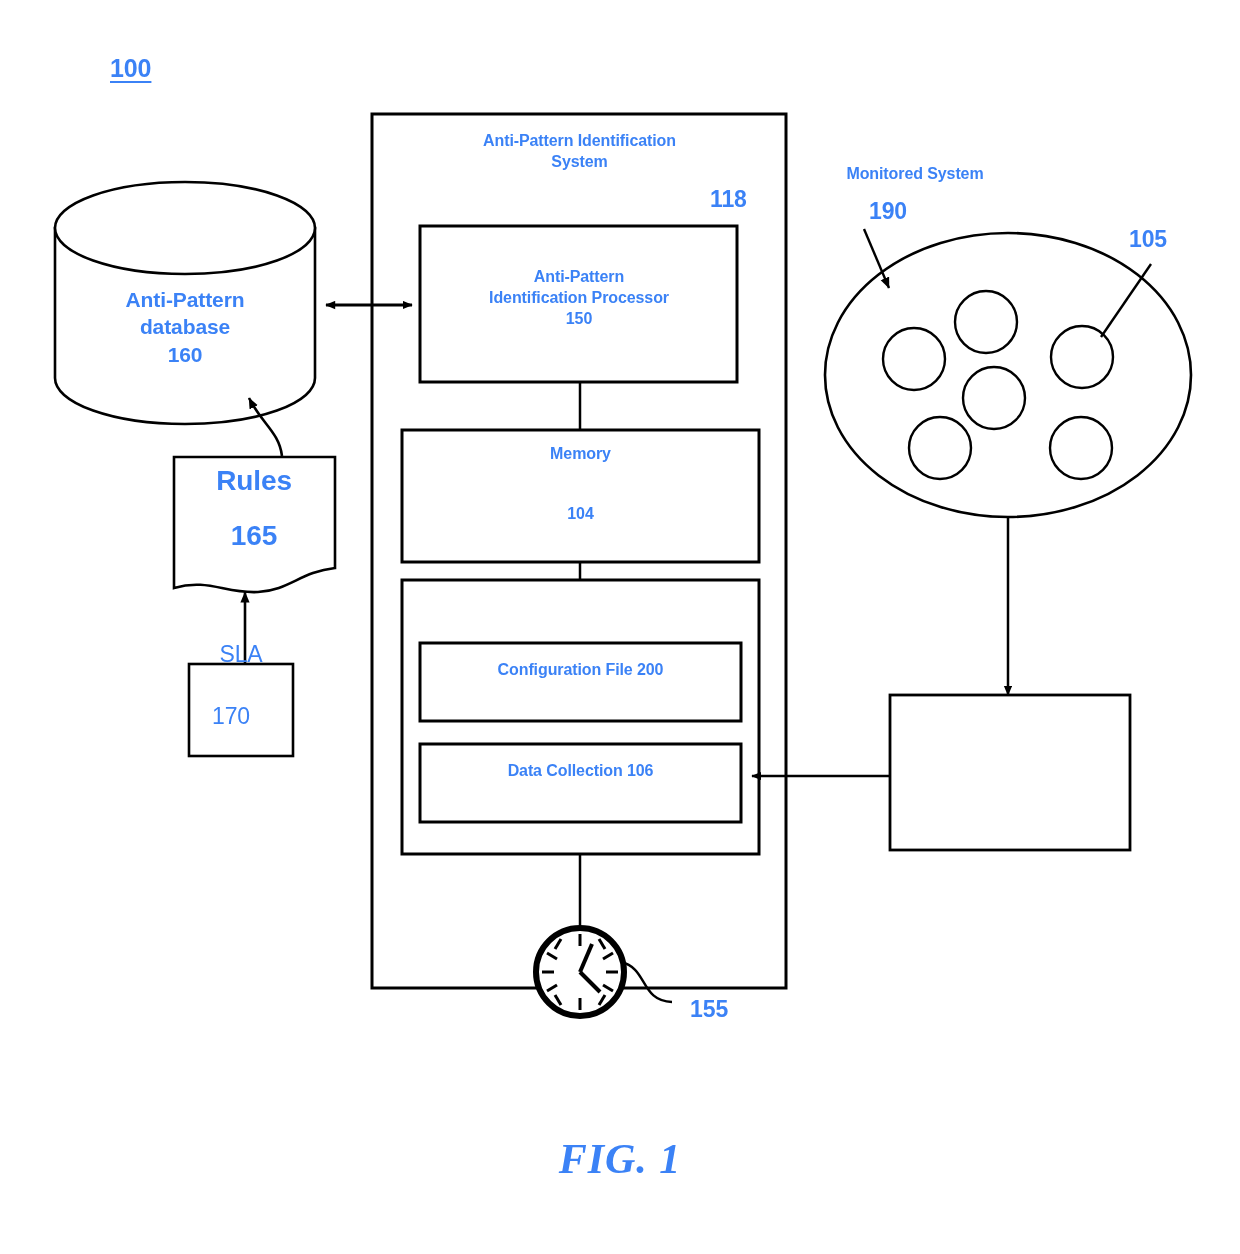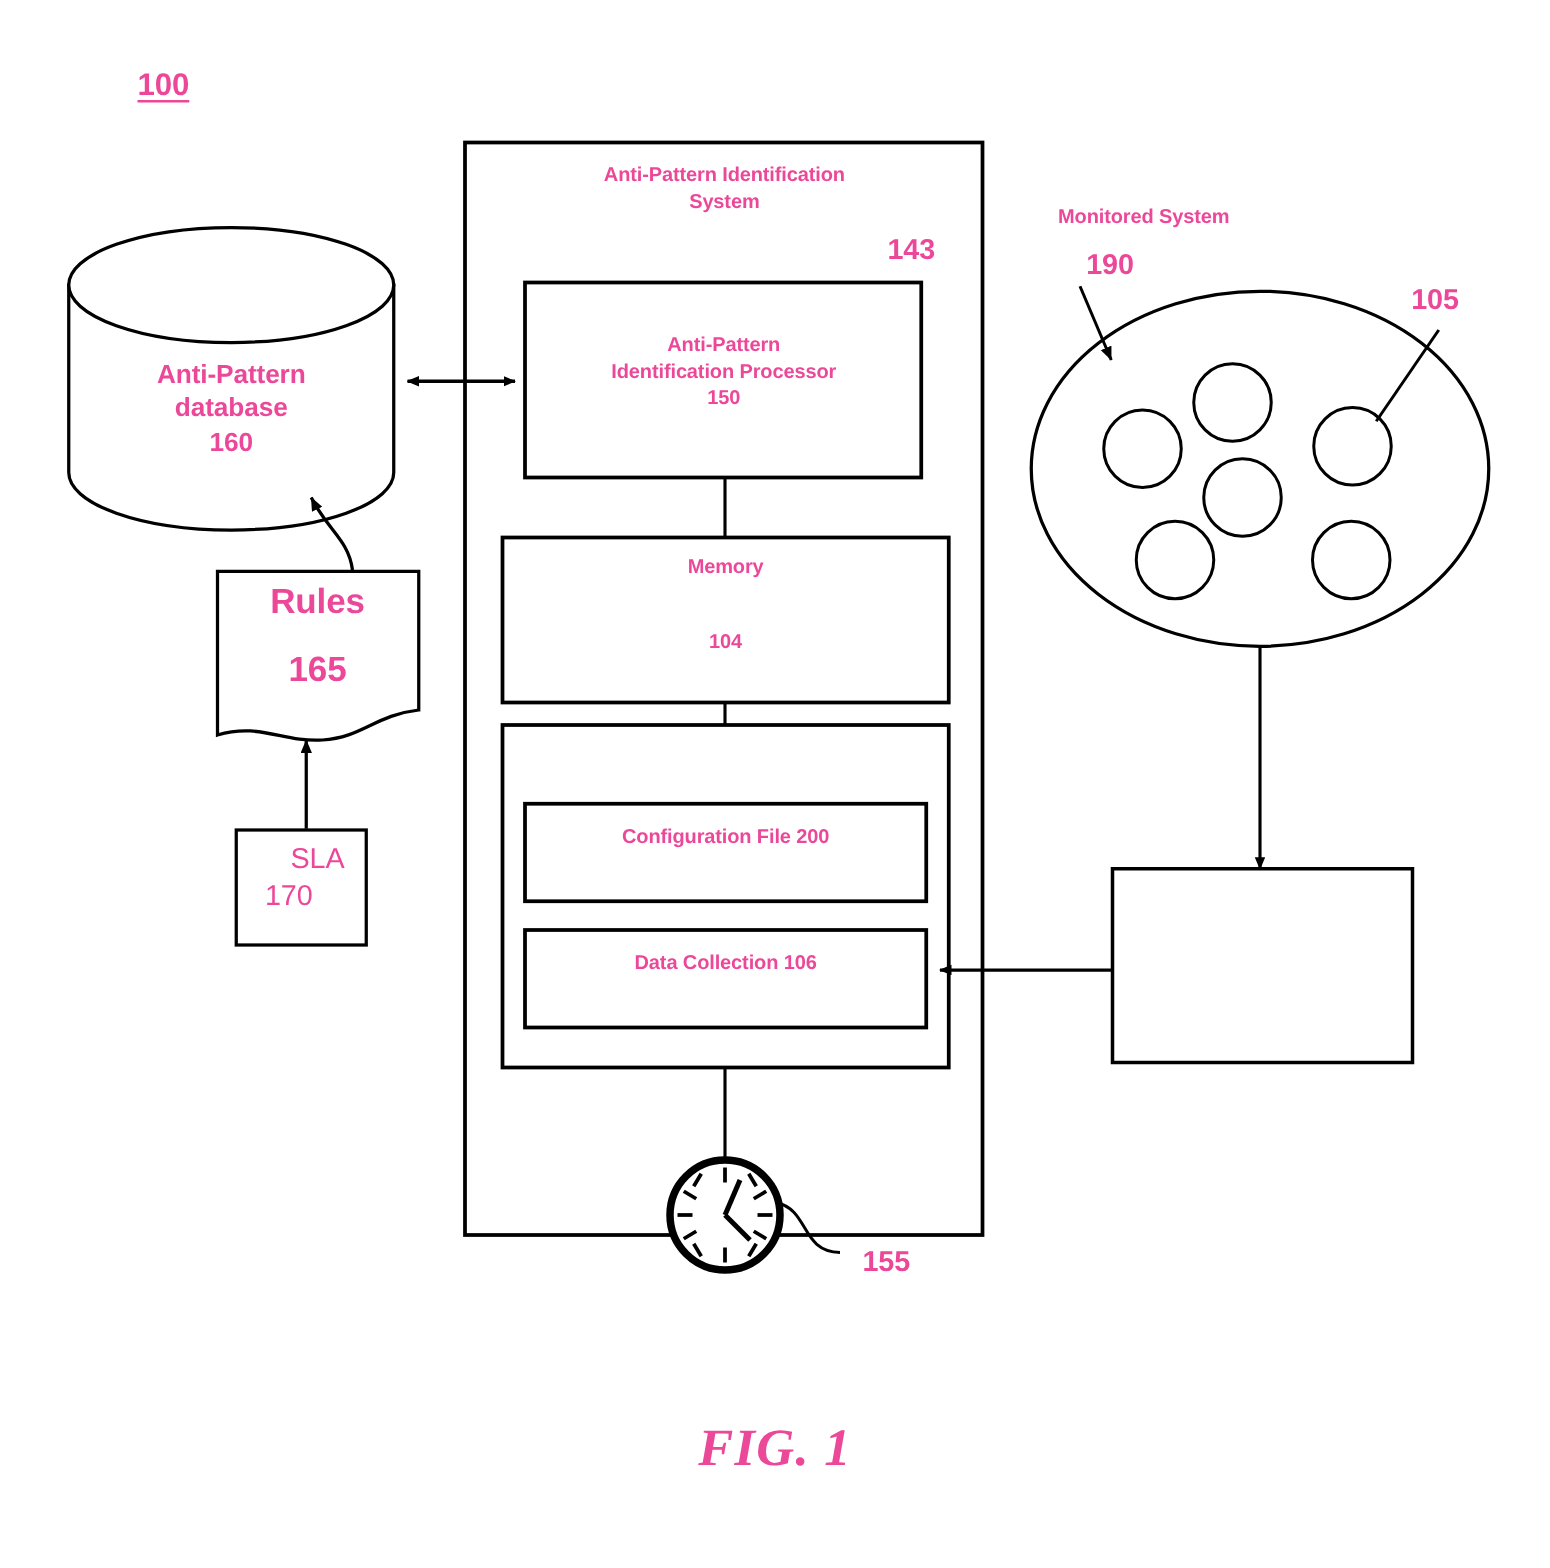--- a/index.html
+++ b/index.html
@@ -22,21 +22,21 @@
     position: absolute;
     left: 0;
     top: 0;
     width: 1240px;
     height: 1254px;
   }
   .lbl {
     position: absolute;
     font-family: "Liberation Sans", sans-serif;
     font-weight: bold;
-    color: #ec4899;
+    color: #3b82f6;
     text-align: center;
     line-height: 1.30;
     white-space: pre-line;
     letter-spacing: -0.1px;
   }
   .fig-num {
     font-size: 25px;
     font-weight: bold;
     text-decoration: underline;
     text-underline-offset: 4px;
@@ -154,21 +154,21 @@
     </g>
 
     <path d="M621,962 C648,968 640,1001 672,1002" fill="none" stroke="#000000" stroke-width="2.4"></path>
   </svg>
 
   <div class="lbl fig-num" style="left:110px; top:52px; width:70px; text-align:left;">100</div>
 
   <div class="lbl box-title" style="left:412px; top:131px; width:335px;">Anti-Pattern Identification
 System</div>
 
-  <div class="lbl ref-num" style="left:710px; top:185px; width:60px; text-align:left;">143</div>
+  <div class="lbl ref-num" style="left:710px; top:185px; width:60px; text-align:left;">118</div>
 
   <div class="lbl box-title" style="left:424px; top:267px; width:310px;">Anti-Pattern
 Identification Processor
 150</div>
 
   <div class="lbl box-title" style="left:412px; top:444px; width:337px;">Memory</div>
 
   <div class="lbl box-title" style="left:412px; top:504px; width:337px;">104</div>
 
 
@@ -177,21 +177,21 @@
   <div class="lbl box-title" style="left:424px; top:761px; width:313px;">Data Collection 106</div>
 
   <div class="lbl cyl-label" style="left:60px; top:286px; width:250px;">Anti-Pattern
 database
 160</div>
 
   <div class="lbl rules-label" style="left:184px; top:463px; width:140px;">Rules</div>
 
   <div class="lbl rules-label" style="left:184px; top:518px; width:140px;">165</div>
 
-  <div class="lbl sla-label" style="left:189px; top:672px; width:104px;margin-left:13px;">SLA</div>
+  <div class="lbl sla-label" style="left:189px; top:640px; width:104px;">SLA</div>
 
   <div class="lbl sla-label" style="left:189px; top:702px; width:84px;">170</div>
 
   <div class="lbl box-title" style="left:790px; top:164px; width:250px;">Monitored System</div>
 
   <div class="lbl ref-num" style="left:843px; top:197px; width:90px;">190</div>
 
   <div class="lbl ref-num" style="left:1108px; top:225px; width:80px;">105</div>
 
 

